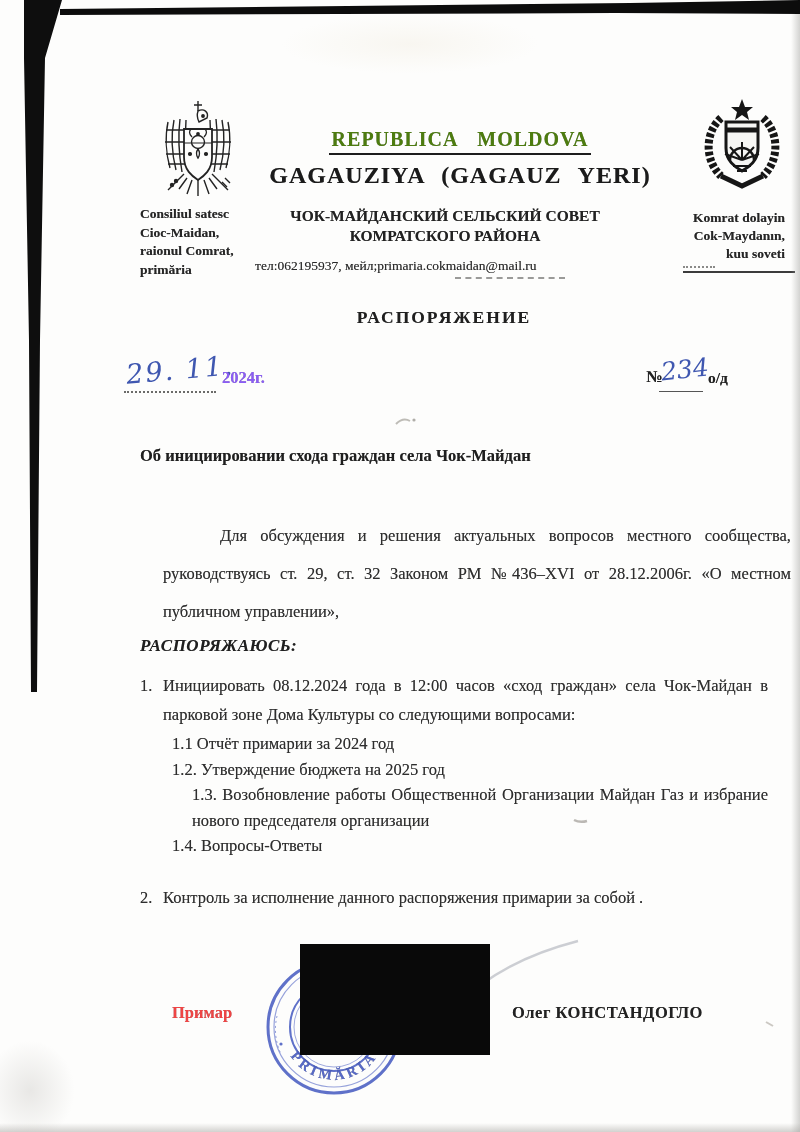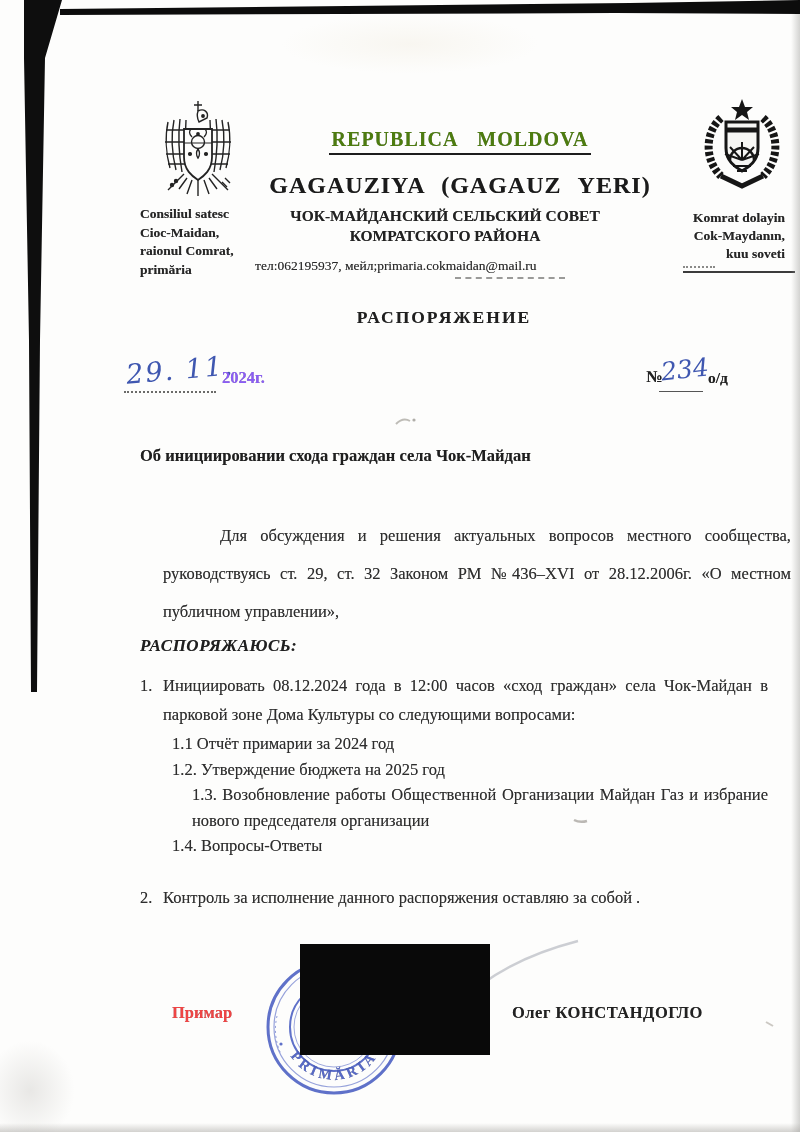--- a/index.html
+++ b/index.html
@@ -8,21 +8,21 @@
     background:#fdfdfc;
     font-family:"Liberation Serif","DejaVu Serif",serif;
     color:#2e2e2e;
     text-shadow:0 0 .5px rgba(45,45,45,.5);
   }
   .abs{position:absolute;}
   
   .center-titles{left:250px;top:128px;width:420px;text-align:center;}
   .republica{display:inline-block;font-weight:bold;font-size:20px;letter-spacing:1px;word-spacing:14px;
     color:#4d7c0f;border-bottom:2px solid #1d1d1d;padding:0 3px 2px 3px;}
-  .gagauziya{margin-top:17px;font-weight:bold;font-size:24px;letter-spacing:1px;word-spacing:10px;color:#1b1b1b;}
+  .gagauziya{margin-top:7px;font-weight:bold;font-size:24px;letter-spacing:1px;word-spacing:10px;color:#1b1b1b;}
   .col-left{left:140px;top:205px;width:150px;font-weight:bold;font-size:13.5px;line-height:18.5px;color:#262626;}
   .col-center{left:255px;top:206px;width:380px;text-align:center;font-weight:bold;font-size:15.5px;line-height:20px;color:#222;}
   .contact{left:255px;top:258px;width:380px;font-weight:normal;font-size:13.5px;color:#2a2a2a;}
   .col-right{left:645px;top:209px;width:140px;text-align:right;font-weight:bold;font-size:13.5px;line-height:18px;color:#262626;}
   .email-underline{left:455px;top:277px;width:110px;border-top:2px dashed #9a9a98;}
   .dots-right{left:683px;top:266px;width:32px;border-top:2px dotted #8a8a88;}
   .rule-right{left:683px;top:271px;width:112px;border-top:2px solid #3c3c3c;}
   
   .doc-title{left:130px;top:307px;width:628px;text-align:center;font-weight:bold;font-size:17.5px;letter-spacing:2px;color:#1f1f1f;}
   .hand{font-family:"DejaVu Serif","Liberation Serif",serif;font-style:italic;color:#3f57b0;text-shadow:none;}
@@ -169,21 +169,21 @@
 
   <div class="abs subitems">
     <div>1.1 Отчёт примарии за 2024 год</div>
     <div>1.2. Утверждение бюджета на 2025 год</div>
     <div class="justify">1.3. Возобновление работы Общественной Организации Майдан Газ и избрание нового председателя организации</div>
     <div>1.4. Вопросы-Ответы</div>
   </div>
 
   <div class="abs li item2">
     <span class="num">2.</span>
-    <span class="txt">Контроль за исполнение данного распоряжения оставляю за собой .</span>
+    <span class="txt">Контроль за исполнение данного распоряжения примарии за собой .</span>
   </div>
 
   <div class="abs sig-title">Примар</div>
   <div class="abs sig-name">Олег КОНСТАНДОГЛО</div>
 
   <svg class="abs stamp" width="142" height="142" viewBox="0 0 142 142">
     <g stroke="#4a5ec2" fill="none" opacity="0.88">
       <circle cx="71" cy="71" r="66" stroke-width="3"></circle>
       <circle cx="71" cy="71" r="60" stroke-width="1.2" opacity="0.65"></circle>
       <circle cx="71" cy="71" r="44" stroke-width="2"></circle>

